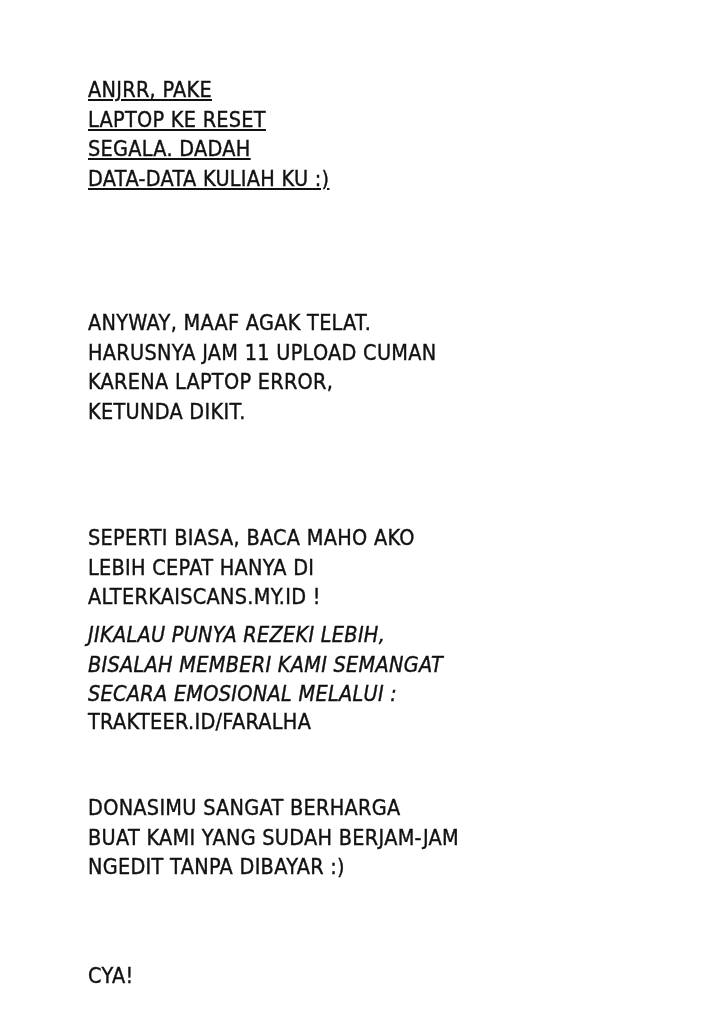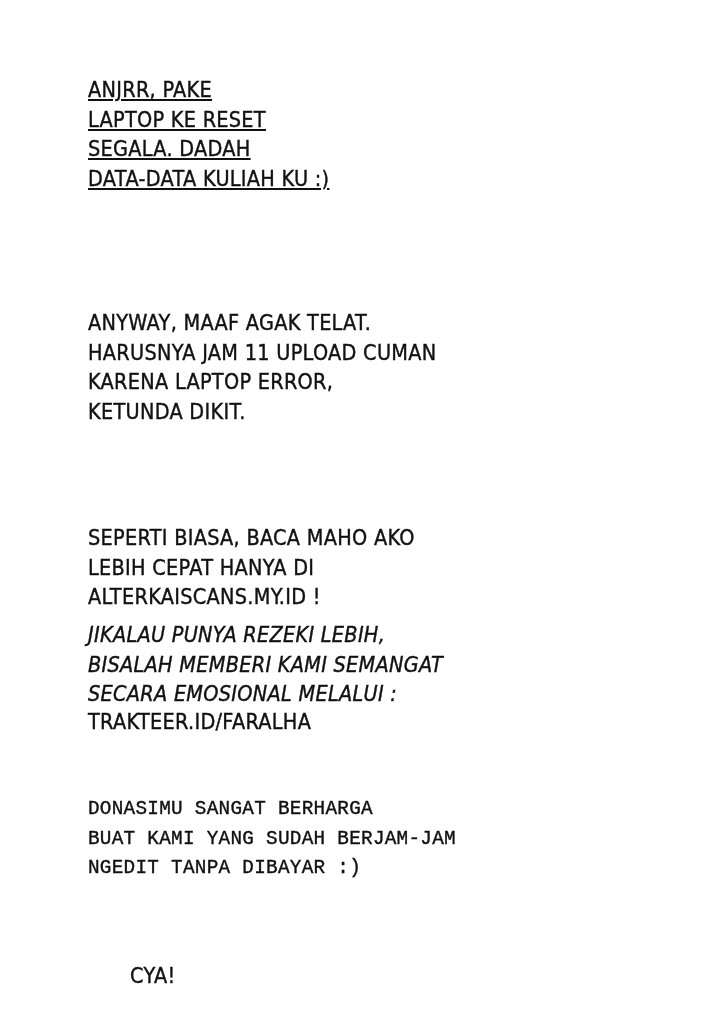--- a/index.html
+++ b/index.html
@@ -28,22 +28,22 @@
       white-space: nowrap;
       transform: scaleX(0.92);
       transform-origin: left center;
       -webkit-text-stroke: 0.4px #111;
     }
     #b1 { top: 76px; text-decoration: underline; }
     #b2 { top: 309px; }
     #b3 { top: 492px; margin-top: 32px; }
     #b4 { top: 621px; font-style: italic; }
     #b5 { top: 708px; }
-    #b6 { top: 794px; font-family: Liberation Mono, monospace; }
-    #b7 { top: 962px; margin-left: 42px; }
+    #b6 { top: 794px; }
+    #b7 { top: 962px; }
   </style>
 </head>
 <body>
 
 <div class="block" id="b1">
   <span class="line">ANJRR, PAKE</span>
   <span class="line">LAPTOP KE RESET</span>
   <span class="line">SEGALA. DADAH</span>
   <span class="line">DATA-DATA KULIAH KU :)</span>
 </div>

